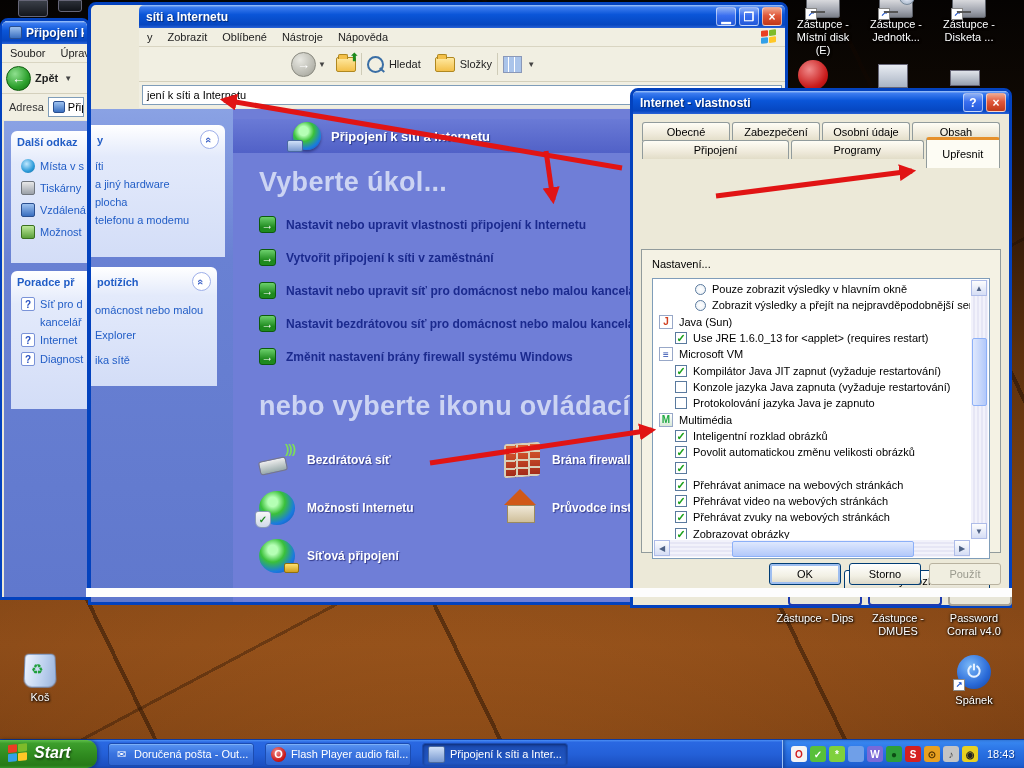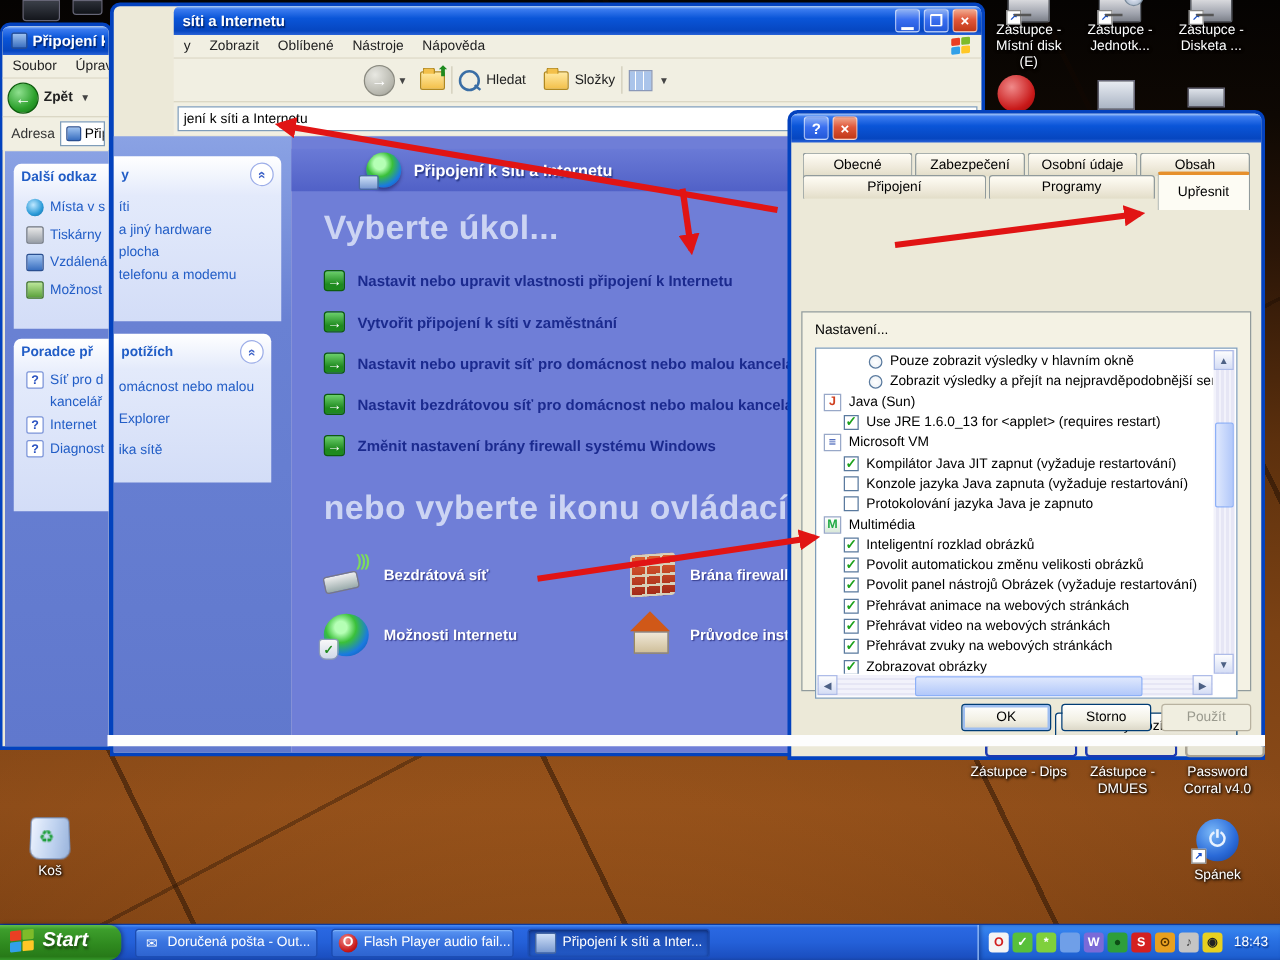--- a/index.html
+++ b/index.html
@@ -432,28 +432,33 @@
                 <span class="cpllbl">Brána firewall syst</span>
               </div>
             <div class="cplitem">
                 <span class="big ic-iopt"></span>
                 <span class="cpllbl">Možnosti Internetu</span>
               </div>
             <div class="cplitem">
                 <span class="big ic-house"></span>
                 <span class="cpllbl">Průvodce instalací</span>
               </div>
+            <div class="cplitem">
+                <span class="big ic-conn"></span>
+                <span class="cpllbl">Síťová připojení</span>
+              </div>
           </div>
         </div>
       </div>
     </div>
   </div>
 
   <div class="win" id="dialog" style="left:630px;top:88px;width:382px;height:520px;z-index:10;">
     <div class="tbar">
+      <span class="ttl">Internet - vlastnosti</span>
       <span class="tbtn">?</span>
       <span class="tbtn close">×</span>
     </div>
     <div class="tabsrow" style="margin:8px 8px 0 8px;">
       <span class="tab">Obecné</span>
       <span class="tab">Zabezpečení</span>
       <span class="tab">Osobní údaje</span>
       <span class="tab">Obsah</span>
     </div>
     <div class="tabsrow" style="margin:-1px 8px 0 8px;">
@@ -504,21 +509,20 @@
             <div class="lrow check">
               <span class="cbx">✓</span>
               <span>Inteligentní rozklad obrázků</span>
             </div>
             <div class="lrow check">
               <span class="cbx">✓</span>
               <span>Povolit automatickou změnu velikosti obrázků</span>
             </div>
             <div class="lrow check">
               <span class="cbx">✓</span>
-              <span>Povolit panel nástrojů Obrázek (vyžaduje restartování)</span>
             </div>
             <div class="lrow check">
               <span class="cbx">✓</span>
               <span>Přehrávat animace na webových stránkách</span>
             </div>
             <div class="lrow check">
               <span class="cbx">✓</span>
               <span>Přehrávat video na webových stránkách</span>
             </div>
             <div class="lrow check">

